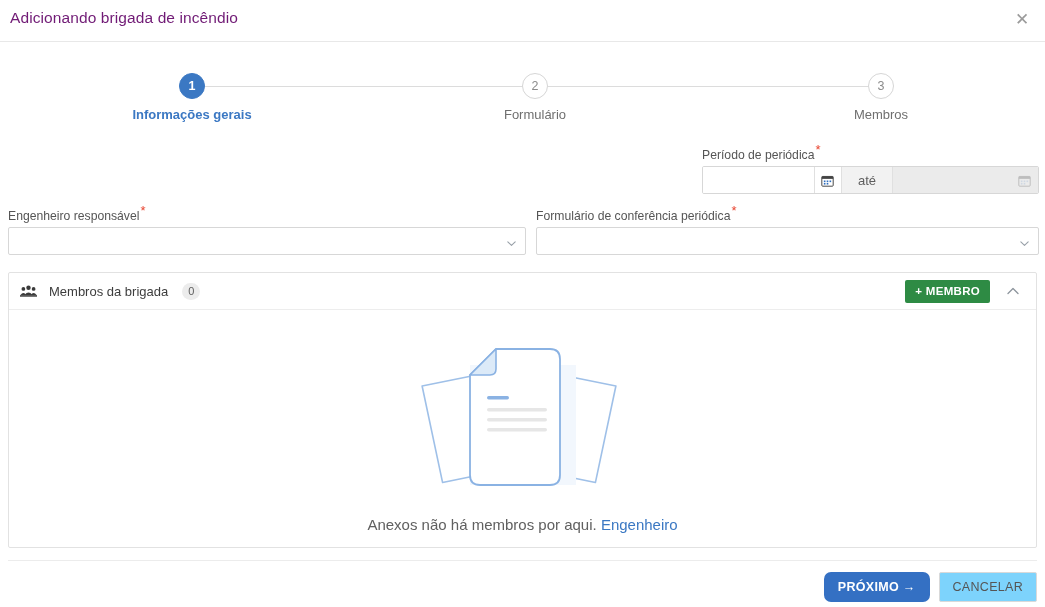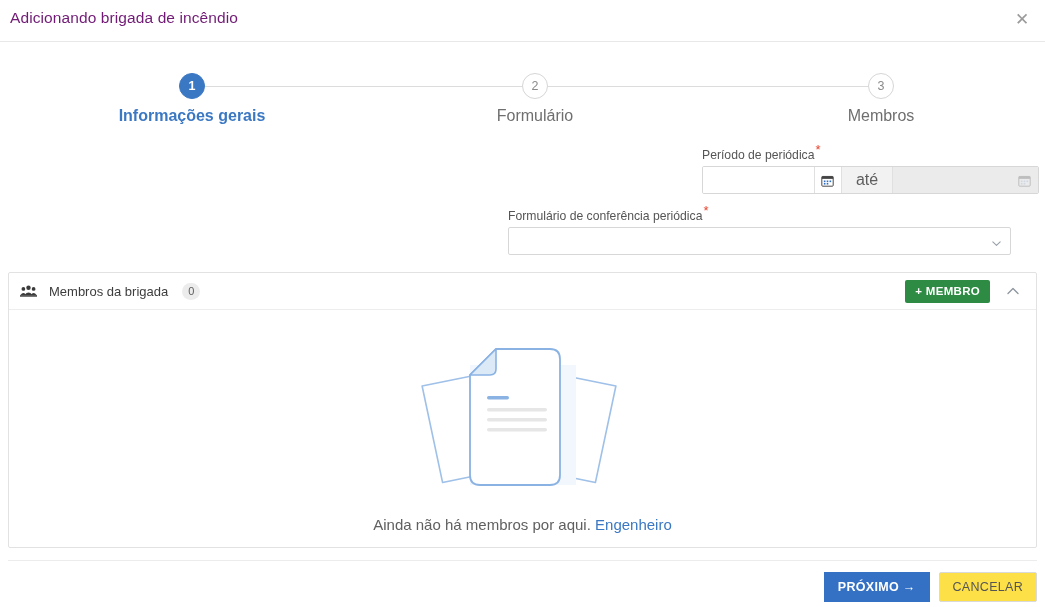--- a/index.html
+++ b/index.html
@@ -80,21 +80,21 @@
     z-index: 2;
   }
   .step.active .step-circle {
     background: #3b78c3;
     border-color: #3b78c3;
     color: #fff;
     font-weight: bold;
   }
   .step-label {
     margin-top: 8px;
-    font-size: 16px;
+    font-size: 13px;
     color: #6f6f6f;
   }
   .step.active .step-label {
     color: #3b78c3;
     font-weight: bold;
   }
   .step-line {
     position: absolute;
     top: 13px;
     height: 1px;
@@ -171,28 +171,28 @@
     background: #fff;
     font-size: 12px;
   }
   .dr-icon.disabled { border: none; background: #ebebeb; }
   .dr-sep {
     width: 52px;
     background: #f2f2f2;
     display: flex;
     align-items: center;
     justify-content: center;
-    font-size: 16px;
+    font-size: 13px;
     color: #5e5e5e;
     border-right: 1px solid #e0e0e0;
   }
 
   .row2 { position: relative; height: 48px; margin-top: 13px; }
   .fld-eng { position: absolute; left: 0; top: 0; width: 518px; }
-  .fld-form { position: absolute; left: 500px; top: 0; width: 503px; }
+  .fld-form { position: absolute; left: 528px; top: 0; width: 503px; }
   .select-box {
     position: relative;
     width: 100%;
     height: 28px;
     border: 1px solid #d7d7d7;
     border-radius: 2px;
     background: #fff;
   }
   .select-value {
     position: absolute;
@@ -310,29 +310,29 @@
     gap: 9px;
   }
   .btn-primary {
     height: 30px;
     padding: 0 14px;
     background: #3470c3;
     color: #fff;
     font-size: 12.5px;
     font-weight: bold;
     border: none;
-    border-radius: 0;
+    border-radius: 7px;
     letter-spacing: .3px;
     cursor: pointer;
     font-family: "Liberation Sans", sans-serif;
   }
   .btn-secondary {
     height: 30px;
     padding: 3px 13px;
-    background: #fde047;
+    background: #7dd3fc;
     color: #555;
     font-size: 12.5px;
     border: 1px solid #d9d9d9;
     border-radius: 2px;
     letter-spacing: .3px;
     cursor: pointer;
     font-family: "Liberation Sans", sans-serif;
   }
 </style>
 </head>
@@ -395,20 +395,31 @@
               <rect x="10.5" y="8" width="2" height="2" fill="#cfd8e3"></rect>
               <rect x="3.5" y="11" width="2" height="2" fill="#cfd8e3"></rect>
               <rect x="7" y="11" width="2" height="2" fill="#cfd8e3"></rect>
             </svg>
           </div>
         </div>
       </div>
     </div>
 
     <div class="row2">
+      <div class="fld-eng">
+        <label class="field-label"><span>Engenheiro responsável</span><span class="req">*</span></label>
+        <div class="select-box">
+          <span class="select-value"></span>
+          <span class="select-caret">
+            <svg width="11" height="11" viewBox="0 0 12 12" aria-hidden="true">
+              <path d="M2 4.3 L6 8.1 L10 4.3" fill="none" stroke="#98a0a8" stroke-width="1.2" stroke-linecap="round" stroke-linejoin="round"></path>
+            </svg>
+          </span>
+        </div>
+      </div>
 
       <div class="fld-form">
         <label class="field-label"><span>Formulário de conferência periódica</span><span class="req">*</span></label>
         <div class="select-box">
           <span class="select-value"></span>
           <span class="select-caret">
             <svg width="11" height="11" viewBox="0 0 12 12" aria-hidden="true">
               <path d="M2 4.3 L6 8.1 L10 4.3" fill="none" stroke="#98a0a8" stroke-width="1.2" stroke-linecap="round" stroke-linejoin="round"></path>
             </svg>
           </span>
@@ -455,21 +466,21 @@
           <path d="M88 14 L142 14 Q152 14 152 24 L152 140 Q152 150 142 150 L72 150 Q62 150 62 140 L62 40 Z" fill="#ffffff" stroke="#8ab2e3" stroke-width="1.8" stroke-linejoin="round"></path>
           <path d="M88 14 L62 40 L82 40 Q88 40 88 34 Z" fill="#dceaf8" stroke="#8ab2e3" stroke-width="1.6" stroke-linejoin="round"></path>
 
           <rect x="79" y="61" width="22" height="3.4" rx="1.7" fill="#8ab2e3"></rect>
           <rect x="79" y="73" width="60" height="3.4" rx="1.7" fill="#e6e6e6"></rect>
           <rect x="79" y="83" width="60" height="3.4" rx="1.7" fill="#e6e6e6"></rect>
           <rect x="79" y="93" width="60" height="3.4" rx="1.7" fill="#e6e6e6"></rect>
         </svg>
       </span>
       <div class="empty-text">
-        <span>Ainda não há membros por aqui.</span>
+        <span>Anexos não há membros por aqui.</span>
         <span class="empty-link">Engenheiro</span>
       </div>
     </div>
   </div>
 
   <div class="footer-sep"></div>
   <div class="footer">
     <button class="btn-primary">PRÓXIMO →</button>
     <button class="btn-secondary">CANCELAR</button>
   </div>

